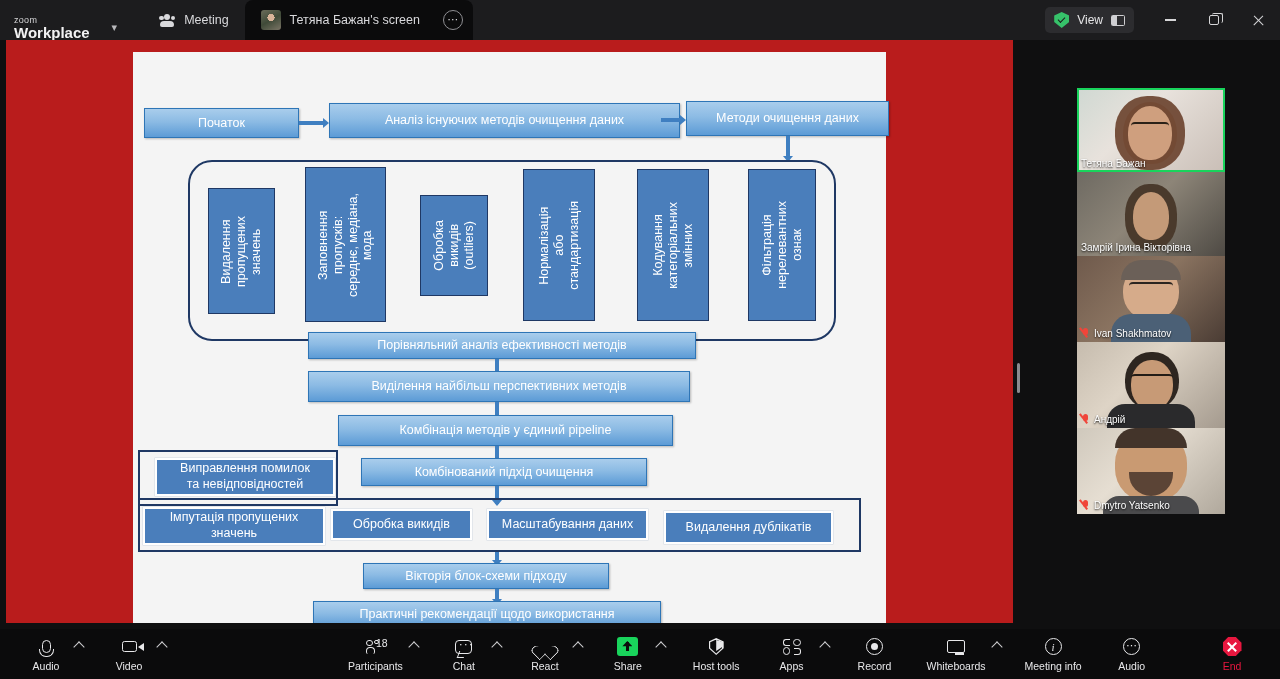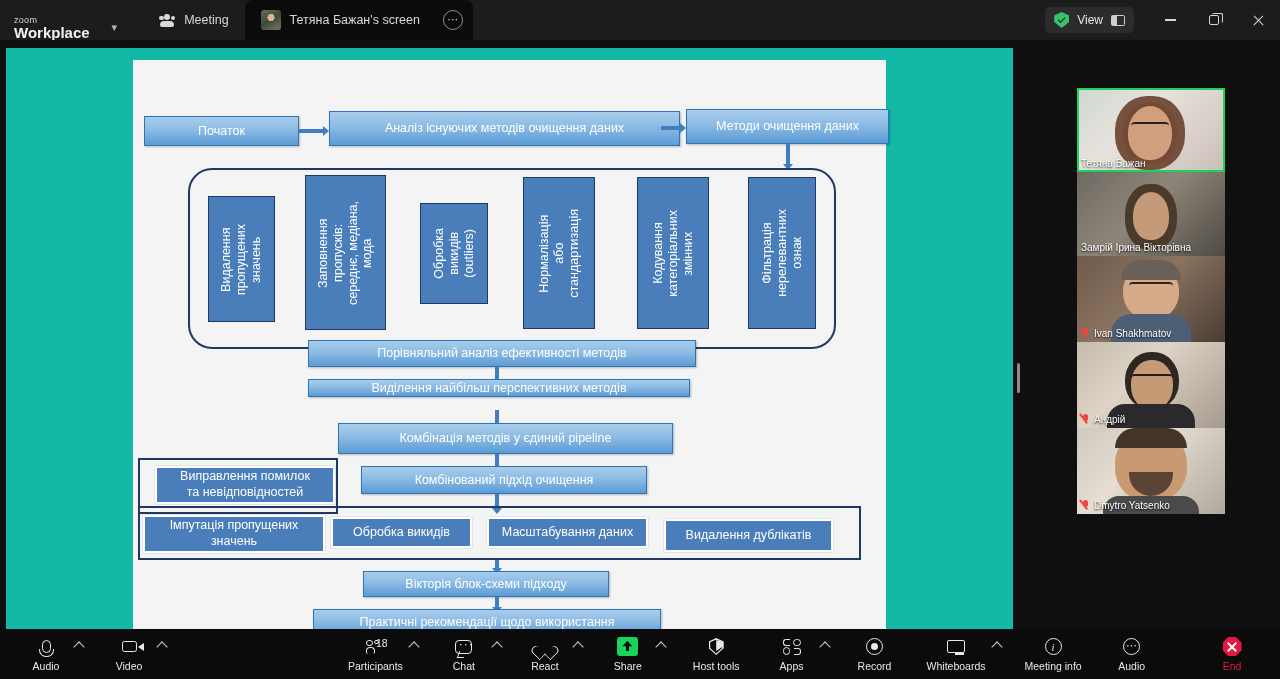--- a/index.html
+++ b/index.html
@@ -82,22 +82,22 @@
   .wb-x { position: relative; width: 13px; height: 13px; }
   .wb-x::before, .wb-x::after {
     content:""; position:absolute; left:0; top:6px; width:13px; height:1.4px; background:#d6d6d8;
   }
   .wb-x::before { transform: rotate(45deg); } .wb-x::after { transform: rotate(-45deg); }
 
   
   .stage { position: absolute; top: 40px; left: 0; width: 1280px; height: 589px; background:#0f0f10; }
 
   .share-area {
-    position: absolute; left: 6px; top: 8px; width: 1007px; height: 583px;
-    background: #14b8a6; overflow: hidden; padding-left: 11px;
+    position: absolute; left: 6px; top: 0; width: 1007px; height: 583px;
+    background: #b91c1c; overflow: hidden; padding-left: 11px;
   }
   .slide {
     position: absolute; left: 127px; top: 12px; width: 753px; height: 571px;
     background: #f4f4f4;
   }
 
   
   .fbox {
     position: absolute;
     background: linear-gradient(180deg, #a9cdec 0%, #8cbbe4 45%, #5c9bd6 100%);
@@ -339,21 +339,21 @@
 нерелевантних
 ознак</span>
         </div>
 
       <div class="conn" style="left:362px; top:289px; width:4px; height:8px;"></div>
 
       <div class="fbox" style="left:175px; top:280px; width:388px; height:27px;">Порівняльний аналіз ефективності методів</div>
       <div class="conn" style="left:362px; top:307px; width:4px; height:16px;"></div>
       <div class="arrow-d" style="left:359px; top:319px;"></div>
 
-      <div class="fbox" style="left:175px; top:319px; width:382px; height:18px;">Виділення найбільш перспективних методів</div>
+      <div class="fbox" style="left:175px; top:319px; width:382px; height:31px;">Виділення найбільш перспективних методів</div>
       <div class="conn" style="left:362px; top:350px; width:4px; height:18px;"></div>
       <div class="arrow-d" style="left:359px; top:364px;"></div>
 
       <div class="fbox" style="left:205px; top:363px; width:335px; height:31px;">Комбінація методів у єдиний pipeline</div>
       <div class="conn" style="left:362px; top:394px; width:4px; height:18px;"></div>
       <div class="arrow-d" style="left:359px; top:409px;"></div>
 
       <div class="fbox" style="left:228px; top:406px; width:286px; height:28px;">Комбінований підхід очищення</div>
       <div class="conn" style="left:362px; top:434px; width:4px; height:18px;"></div>
       <div class="arrow-d" style="left:359px; top:448px;"></div>

